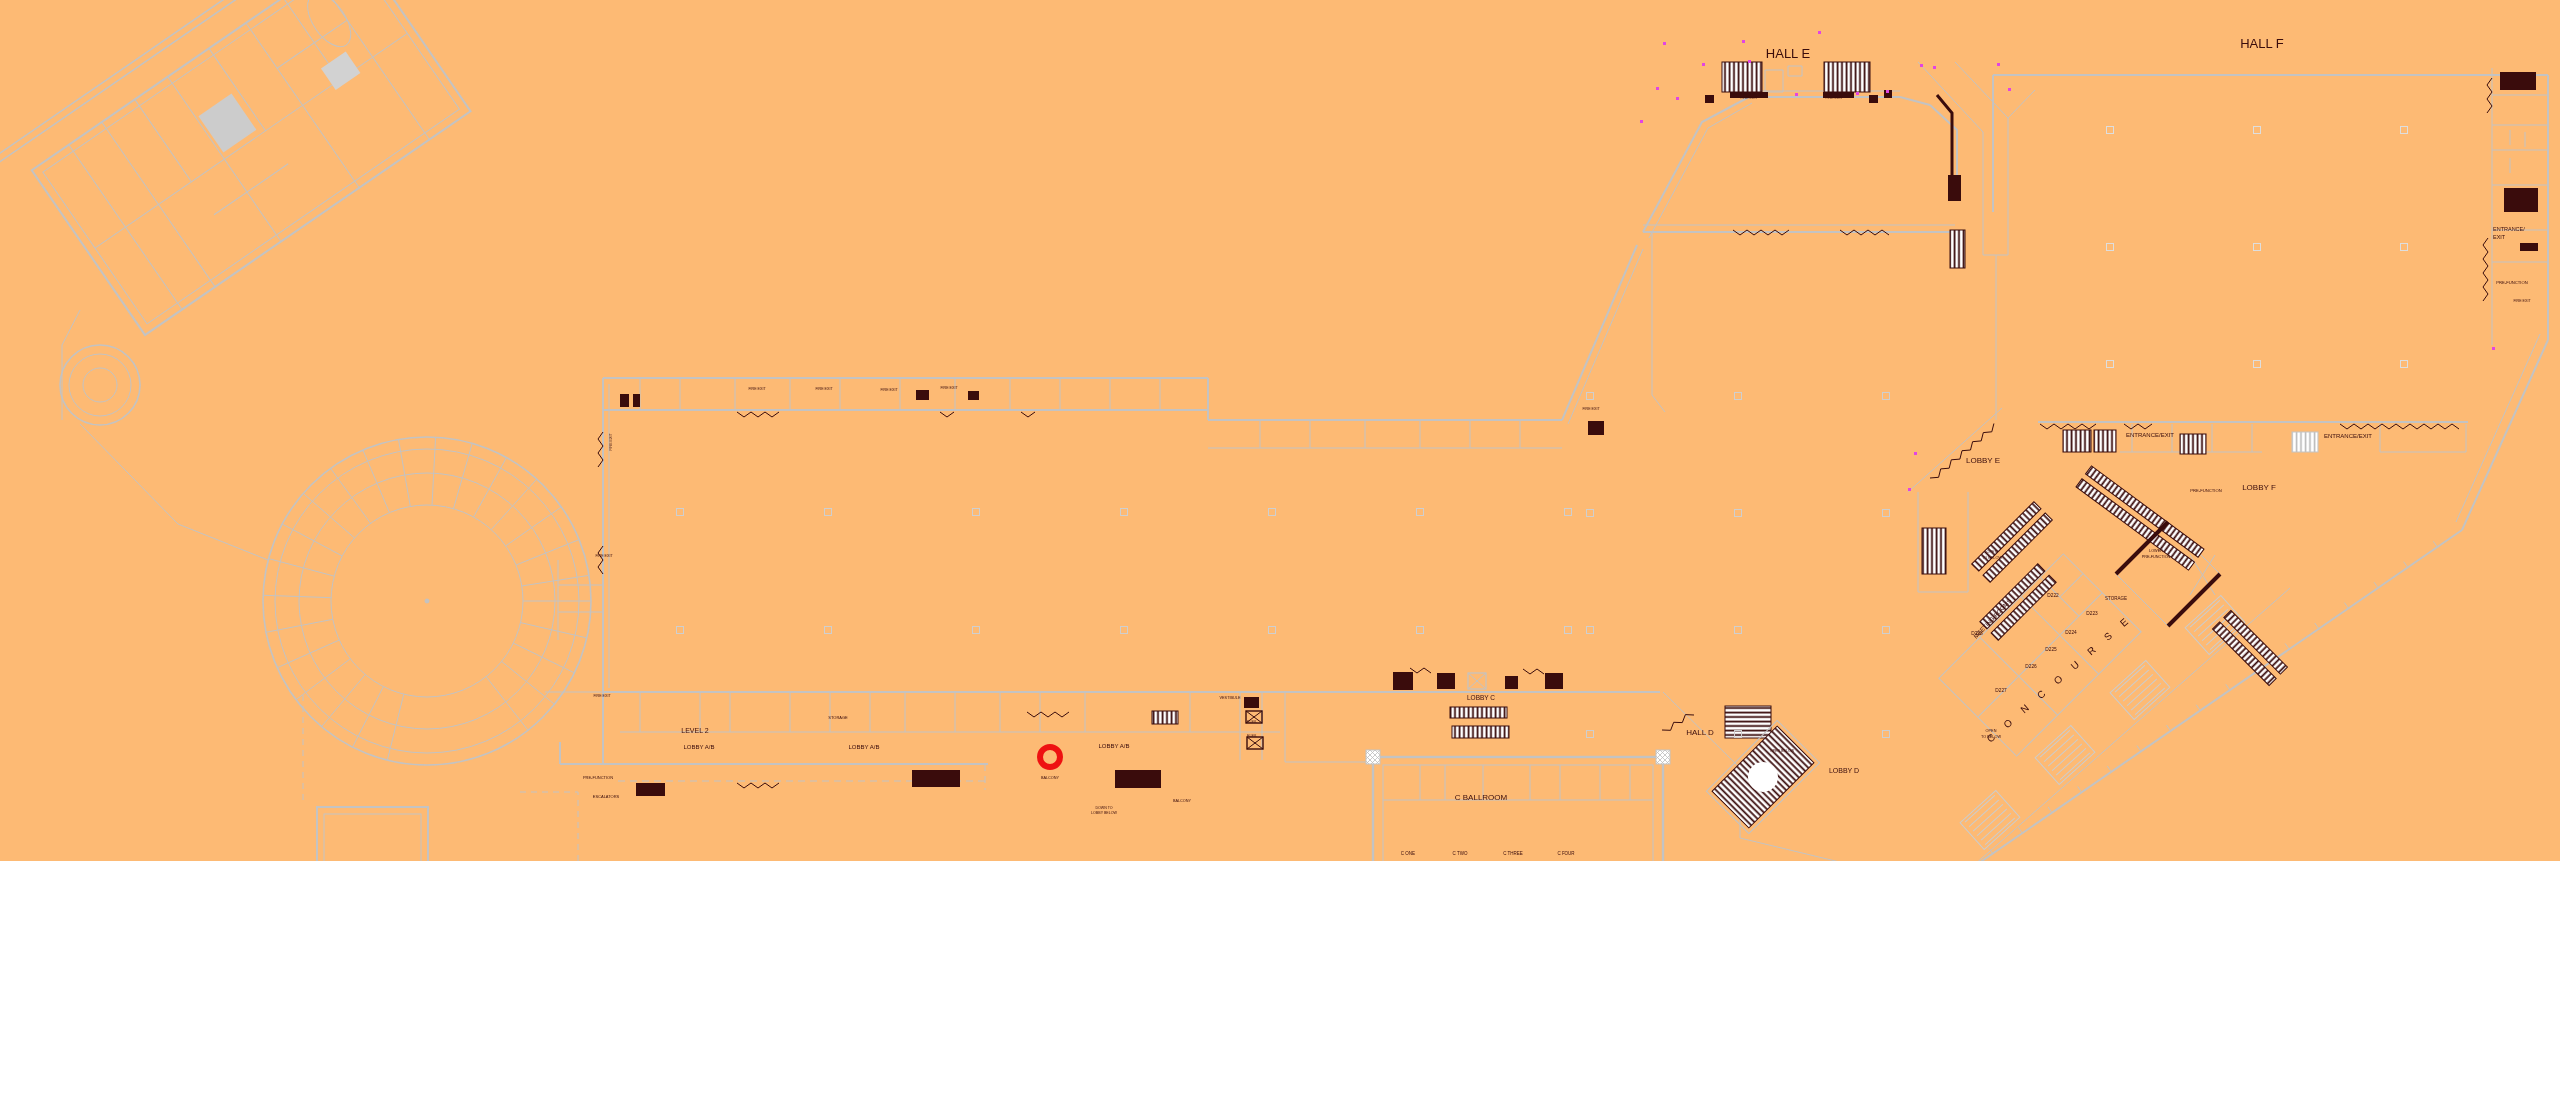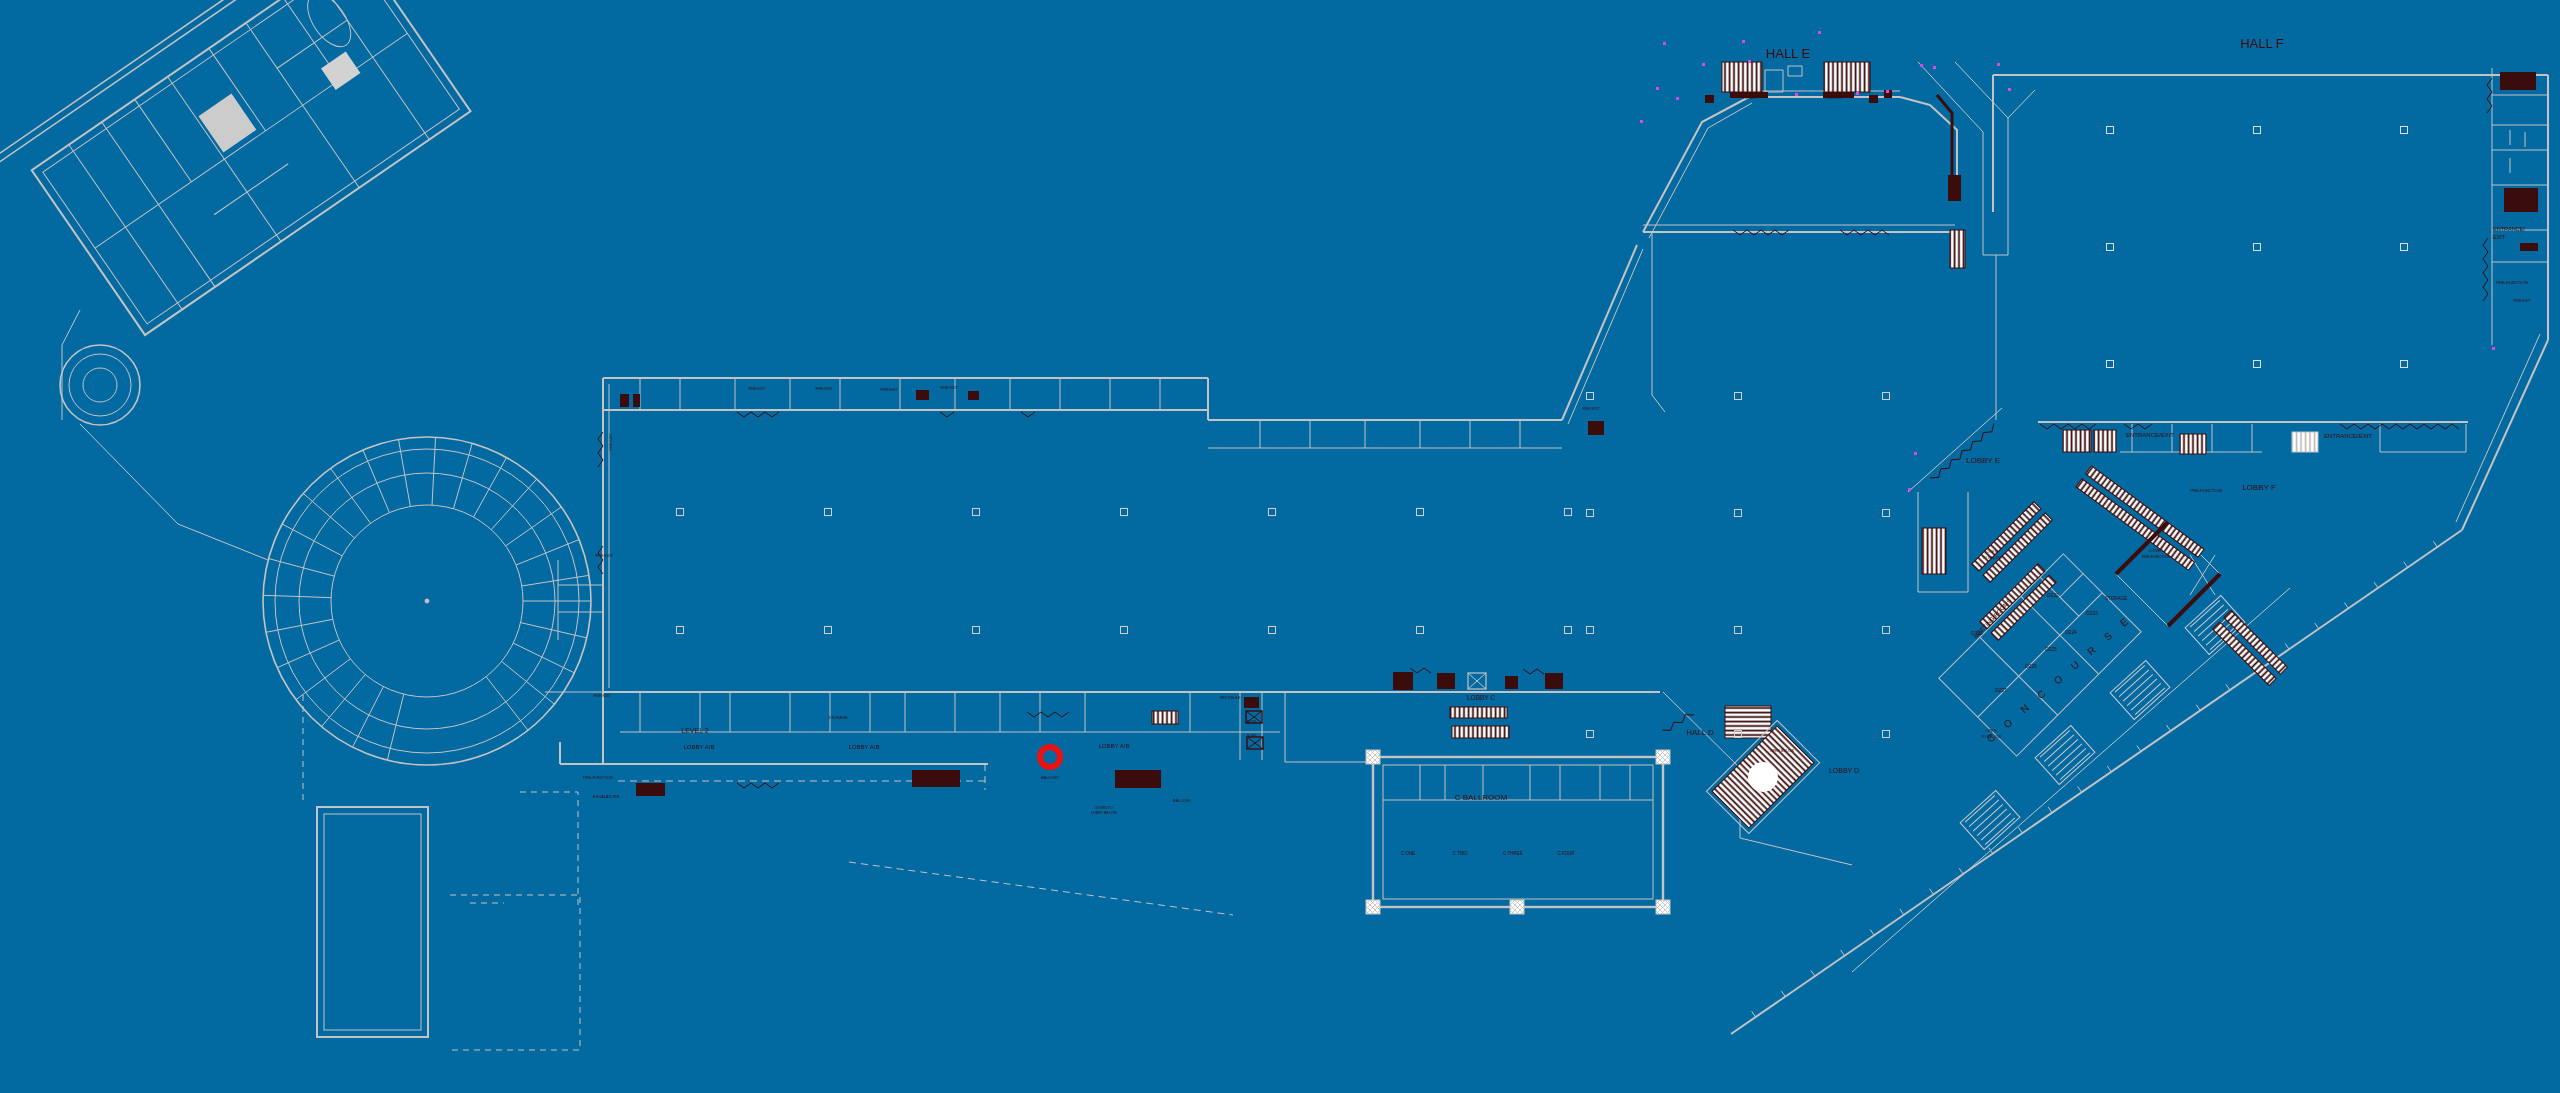--- a/index.html
+++ b/index.html
@@ -1,16 +1,16 @@
 <!DOCTYPE html>
 <html><head>
 <meta charset="utf-8">
 <style>
   html,body{margin:0;padding:0;background:#ffffff;}
-  .stage{position:relative;width:2560px;height:1093px;background:#0369a1;overflow:hidden;
+  .stage{position:relative;width:2560px;height:861px;background:#fdba74;overflow:hidden;
          font-family:"Liberation Sans",sans-serif;}
   svg{position:absolute;left:0;top:0;}
   svg text{font-family:"Liberation Sans",sans-serif;}
 </style>
 </head>
 <body>
 
 <div class="stage">
 <svg id="plan" width="2560" height="1093" viewBox="0 0 2560 1093">
   <defs>

